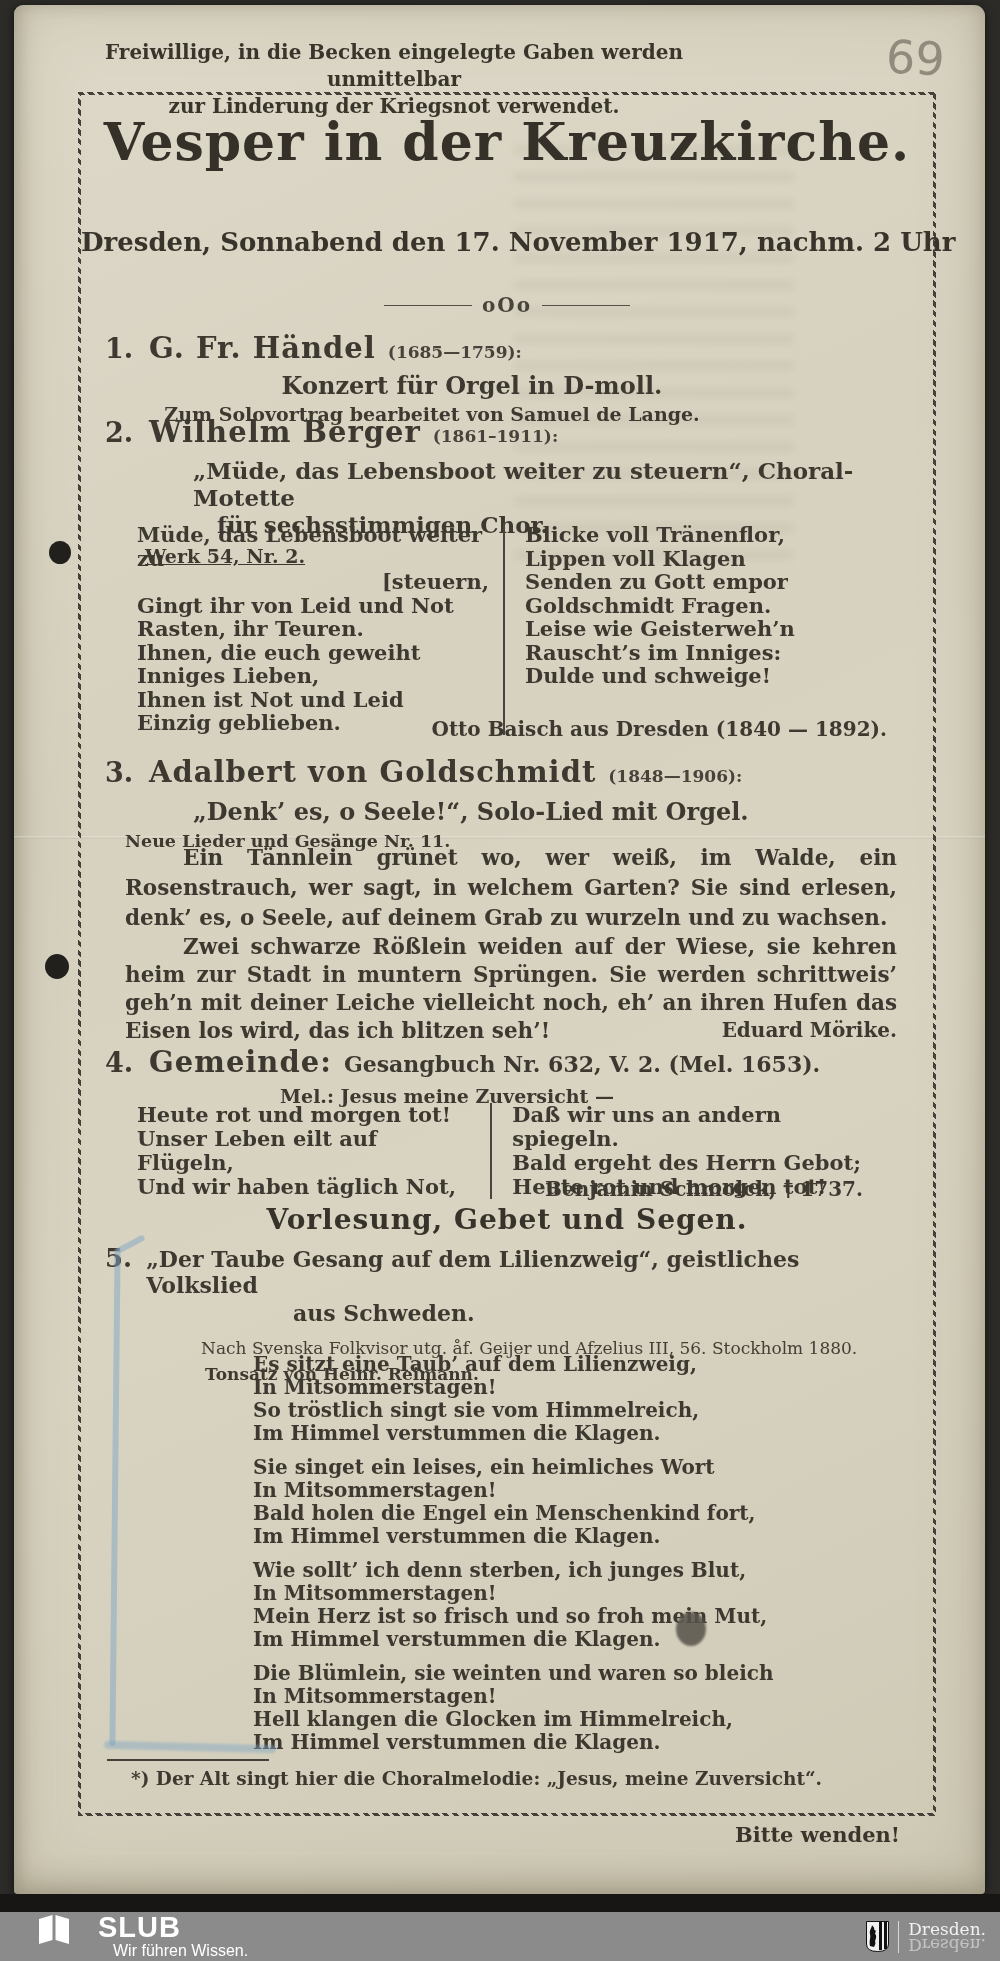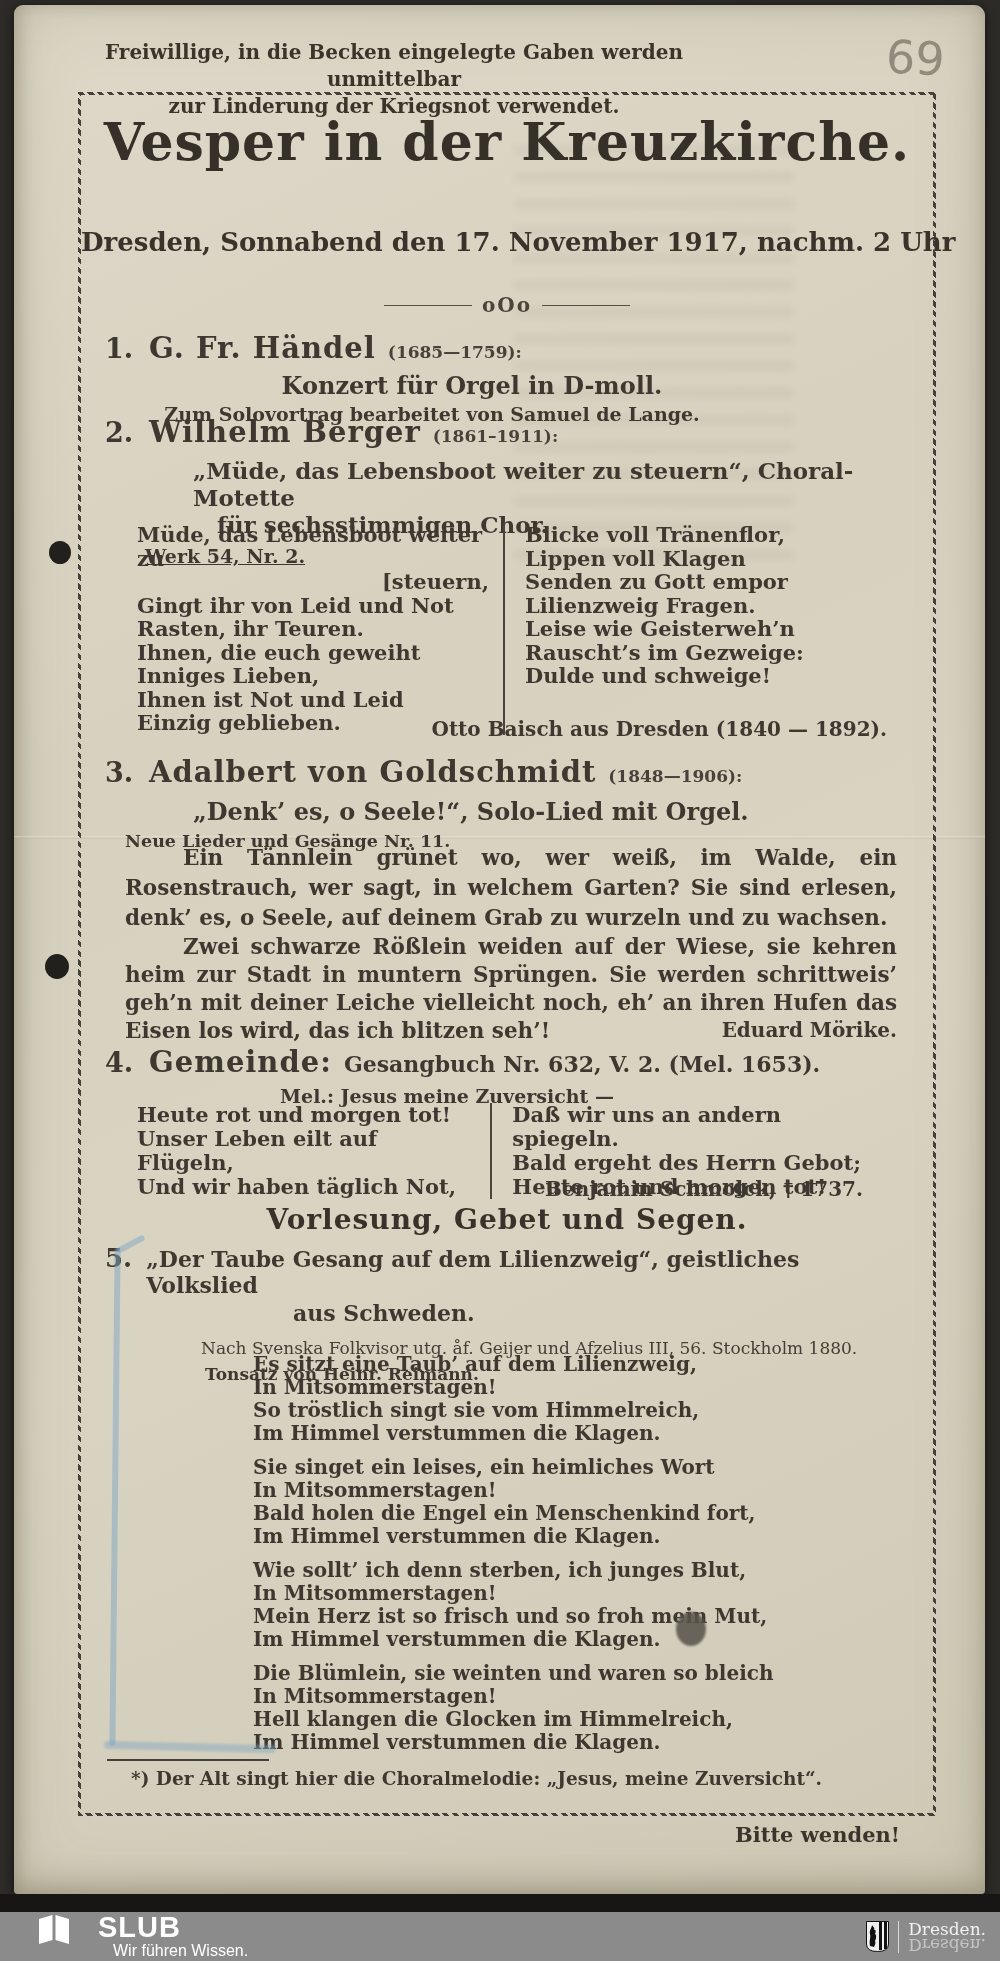--- a/index.html
+++ b/index.html
@@ -153,23 +153,23 @@
         <div class="pline">Rasten, ihr Teuren.</div>
         <div class="pline">Ihnen, die euch geweiht</div>
         <div class="pline">Inniges Lieben,</div>
         <div class="pline">Ihnen ist Not und Leid</div>
         <div class="pline">Einzig geblieben.</div>
       </div>
       <div class="col-r">
         <div class="pline">Blicke voll Tränenflor,</div>
         <div class="pline">Lippen voll Klagen</div>
         <div class="pline">Senden zu Gott empor</div>
-        <div class="pline">Lilienzweig Fragen.</div>
+        <div class="pline">Goldschmidt Fragen.</div>
         <div class="pline">Leise wie Geisterweh’n</div>
-        <div class="pline">Rauscht’s im Gezweige:</div>
+        <div class="pline">Rauscht’s im Inniges:</div>
         <div class="pline">Dulde und schweige!</div>
       </div>
     </div>
     <div class="abs attr attr2">Otto Baisch aus Dresden (1840 — 1892).</div>
 
     <div class="abs item3 ink">
       <div class="item-head">
         <span class="inum">3.</span>
         <span class="iname">Adalbert von Goldschmidt</span>
         <span class="idates">(1848—1906):</span>

